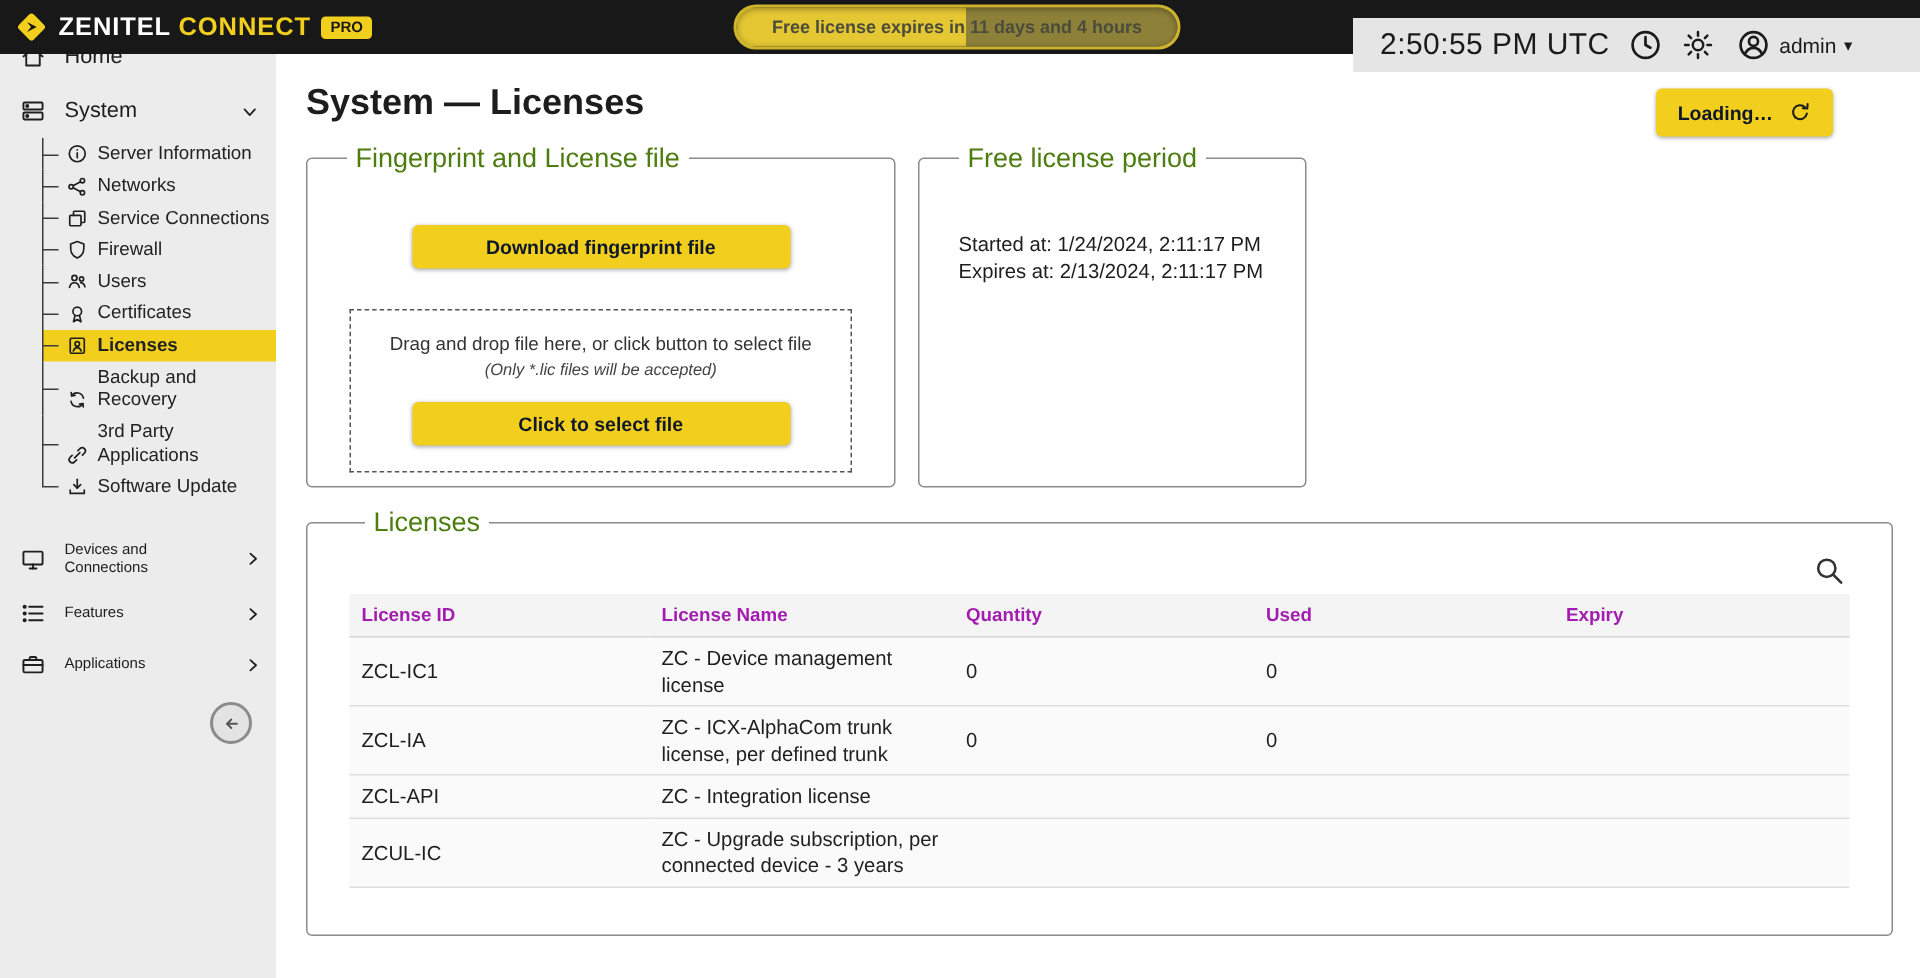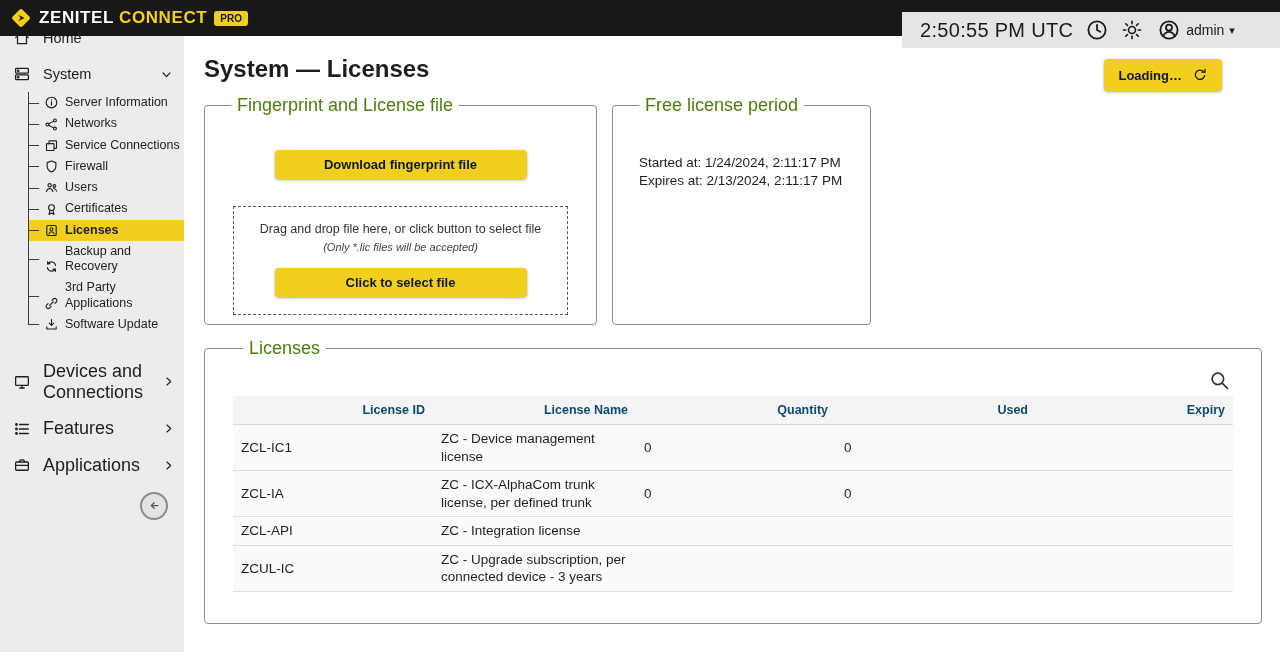--- a/index.html
+++ b/index.html
@@ -33,21 +33,21 @@
   .children { position: relative; margin-left: 28px; padding-bottom: 4px; }
   .child { position: relative; display: flex; align-items: flex-end; gap: 6px; padding: 3px 2px 3px 16px; min-height: 20px; color: #222; cursor: pointer; }
   .child::before { content: ""; position: absolute; left: 0; top: 50%; width: 11px; border-top: 1px solid #3c3c3c; }
   .child::after { content: ""; position: absolute; left: 0; top: 0; bottom: 0; border-left: 1px solid #3c3c3c; }
   .child:last-child::after { bottom: auto; height: 50%; }
   .child .cicon { flex: none; }
   .child .lbl { font-size: 12.5px; line-height: 1.22; }
   .child.selected { background: #f2cf1d; }
   .child.selected .lbl { font-weight: 700; }
   .groups { margin-top: 14px; }
-  .group-item { display: flex; align-items: center; gap: 12px; padding: 8px 8px 8px 13px; font-size: 18px; color: #1d1d1d; cursor: pointer; }
+  .group-item { display: flex; align-items: center; gap: 12px; padding: 8px 8px 8px 13px; font-size: 10px; color: #1d1d1d; cursor: pointer; }
   .group-item .lbl { line-height: 1.15; flex: 1; }
   .collapse-btn { width: 28px; height: 28px; border-radius: 50%; border: 2px solid #8b8b8b; background: #e3e3e3;
     display: flex; align-items: center; justify-content: center; margin: 8px 16px 0 auto; cursor: pointer; }
 
   
   .main { position: absolute; left: 184px; top: 36px; right: 0; bottom: 0; background: #fff; padding: 12px 18px 12px 20px; overflow: hidden; }
   .title-row { display: flex; justify-content: space-between; align-items: flex-start; }
   .page-title { font-size: 24px; font-weight: 700; color: #1d1d1d; margin: 7px 0 12px; }
   .btn { background: #f2cf1d; border: none; border-radius: 4px; font-family: inherit; font-weight: 700; font-size: 13px;
     color: #0f172a; padding: 7px 14px; box-shadow: 0 1px 3px rgba(0,0,0,.35); cursor: pointer; }
@@ -60,39 +60,42 @@
   .dl-btn { display: block; margin: 28px auto 0; width: 252px; padding: 7px 0; text-align: center; }
   .dropzone { border: 1px dashed #555; margin: 27px 12px 0; padding: 15px 8px 17px; text-align: center; }
   .dz-text { font-size: 12.5px; color: #333; }
   .dz-note { font-size: 11px; font-style: italic; color: #444; margin-top: 5px; }
   .select-btn { display: block; width: 252px; margin: 15px auto 0; padding: 7px 0; text-align: center; }
   .period-lines { margin: 32px 0 0 10px; font-size: 13.5px; color: #1d1d1d; line-height: 1.35; }
   .fs-licenses { margin-top: 13px; height: 286px; padding: 0 28px 10px; }
   .search-row { display: flex; justify-content: flex-end; padding: 10px 2px 4px; }
   .search-row .hicon { margin: 0; }
   table { width: 100%; border-collapse: collapse; background: #fafafa; }
-  thead th { text-align: right; font-size: 12.5px; font-weight: 700; color: #0c4a6e; padding: 7px 8px; background: #f4f4f4; border-bottom: 1px solid #d5d5d5; }
+  thead th { text-align: left; font-size: 12.5px; font-weight: 700; color: #a21caf; padding: 7px 8px; background: #f4f4f4; border-bottom: 1px solid #d5d5d5; }
   tbody td { font-size: 13.5px; color: #1f1f1f; padding: 5px 8px; line-height: 1.3; border-bottom: 1px solid #dedede; vertical-align: middle; }
 </style>
 </head>
 <body>
 
 <div class="header">
   <div class="brand">
     <span>
       <svg width="22" height="22" viewBox="0 0 24 24">
           <rect x="4.4" y="4.4" width="15.2" height="15.2" rx="2.4" transform="rotate(45 12 12)" fill="#f2cf1d"></rect>
           <path d="M8.8 8.4 L15.8 12 L8.8 15.6 L11.6 12 Z" fill="#181818"></path>
         </svg>
     </span>
     <span class="brand-primary">ZENITEL</span>
     <span class="brand-secondary">CONNECT</span>
     <span class="pro-badge">PRO</span>
   </div>
 
+  <div class="license-pill">
+    <span>Free license expires in 11 days and 4 hours</span>
+  </div>
 
   <div class="header-right">
     <span class="clock-time">2:50:55 PM UTC</span>
     <span class="hicon">
       <svg width="24" height="24" viewBox="0 0 24 24" fill="none" stroke="#1b1b1b" stroke-width="1.8" stroke-linecap="round" stroke-linejoin="round">
           <circle cx="12" cy="12" r="8.6"></circle>
           <path d="M12 6.8 V12 L15.3 13.8"></path>
         </svg>
     </span>
     <span class="hicon">

